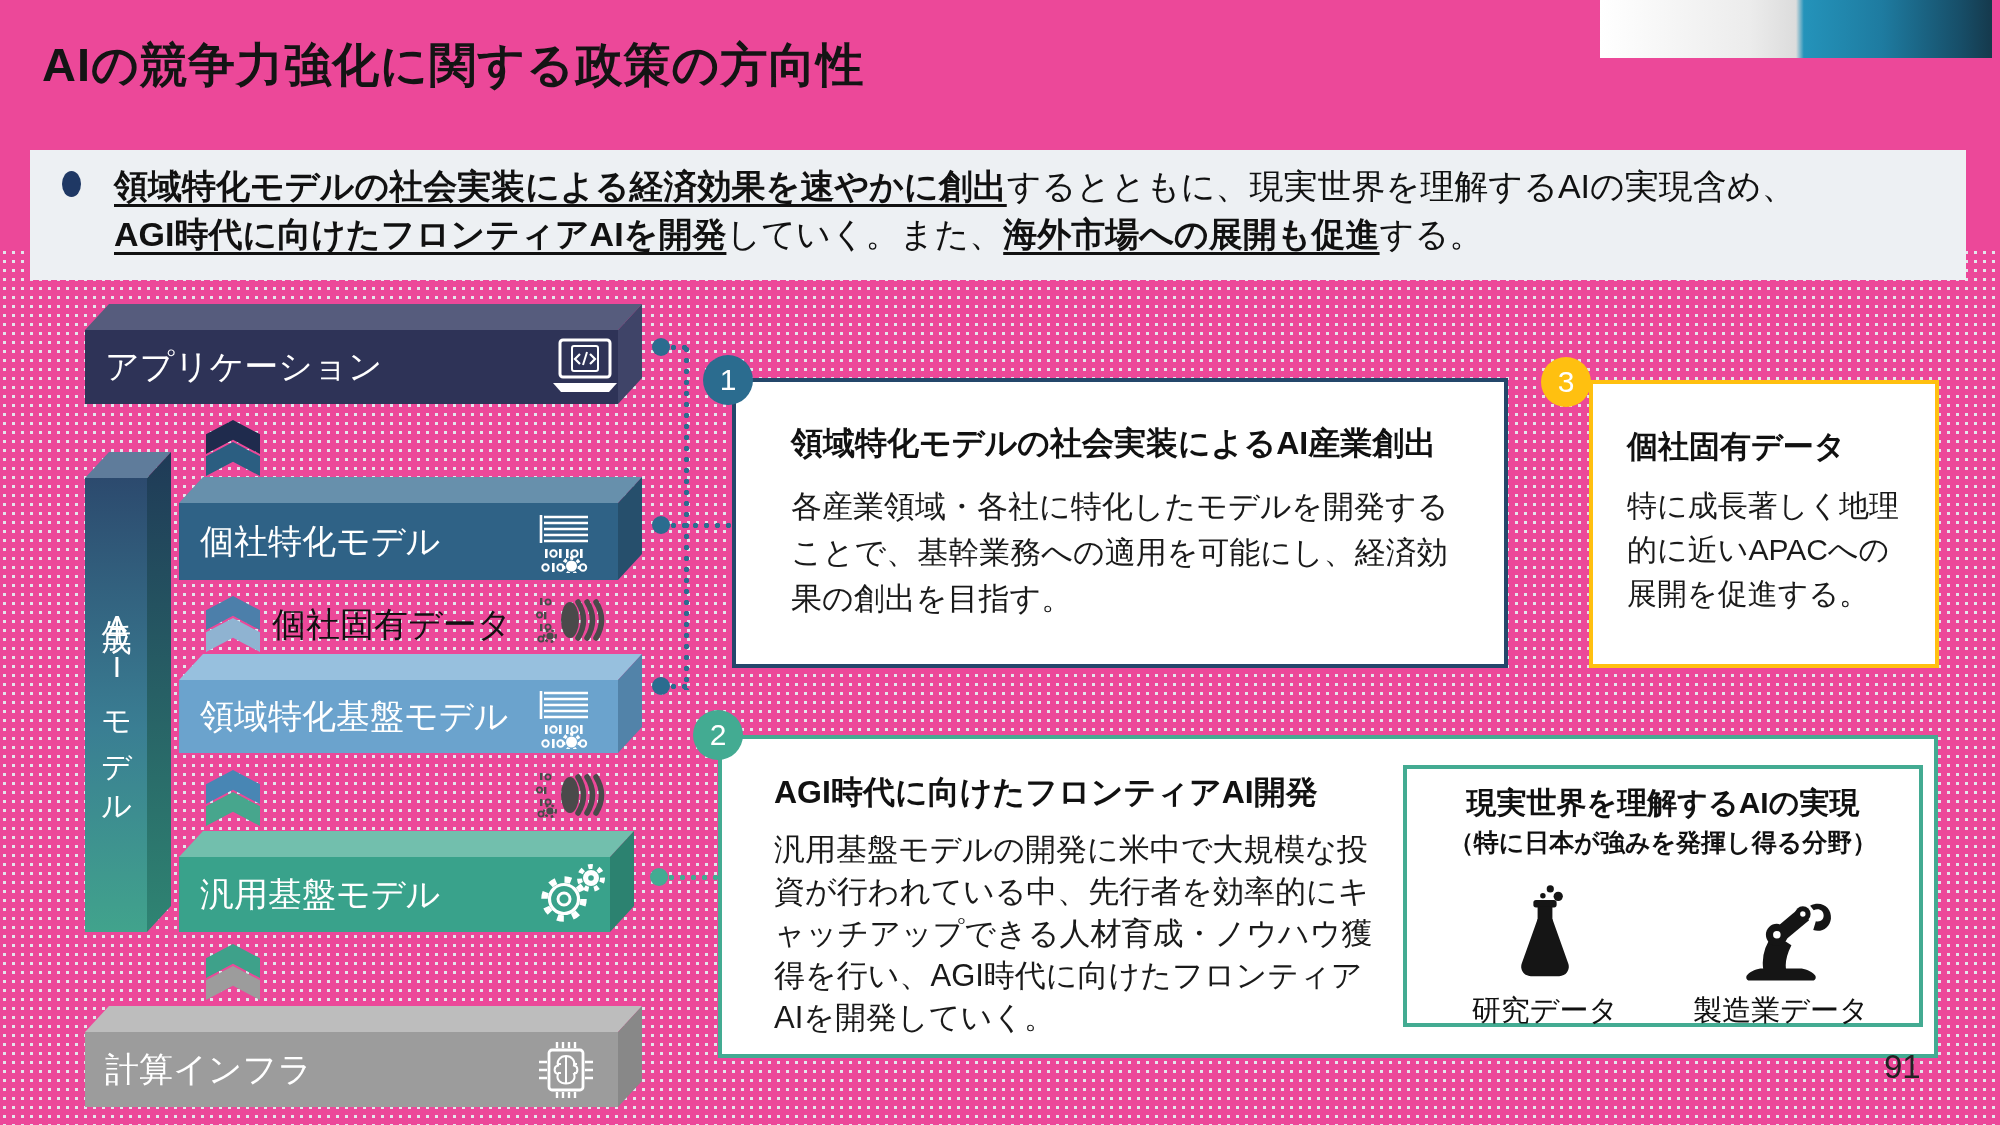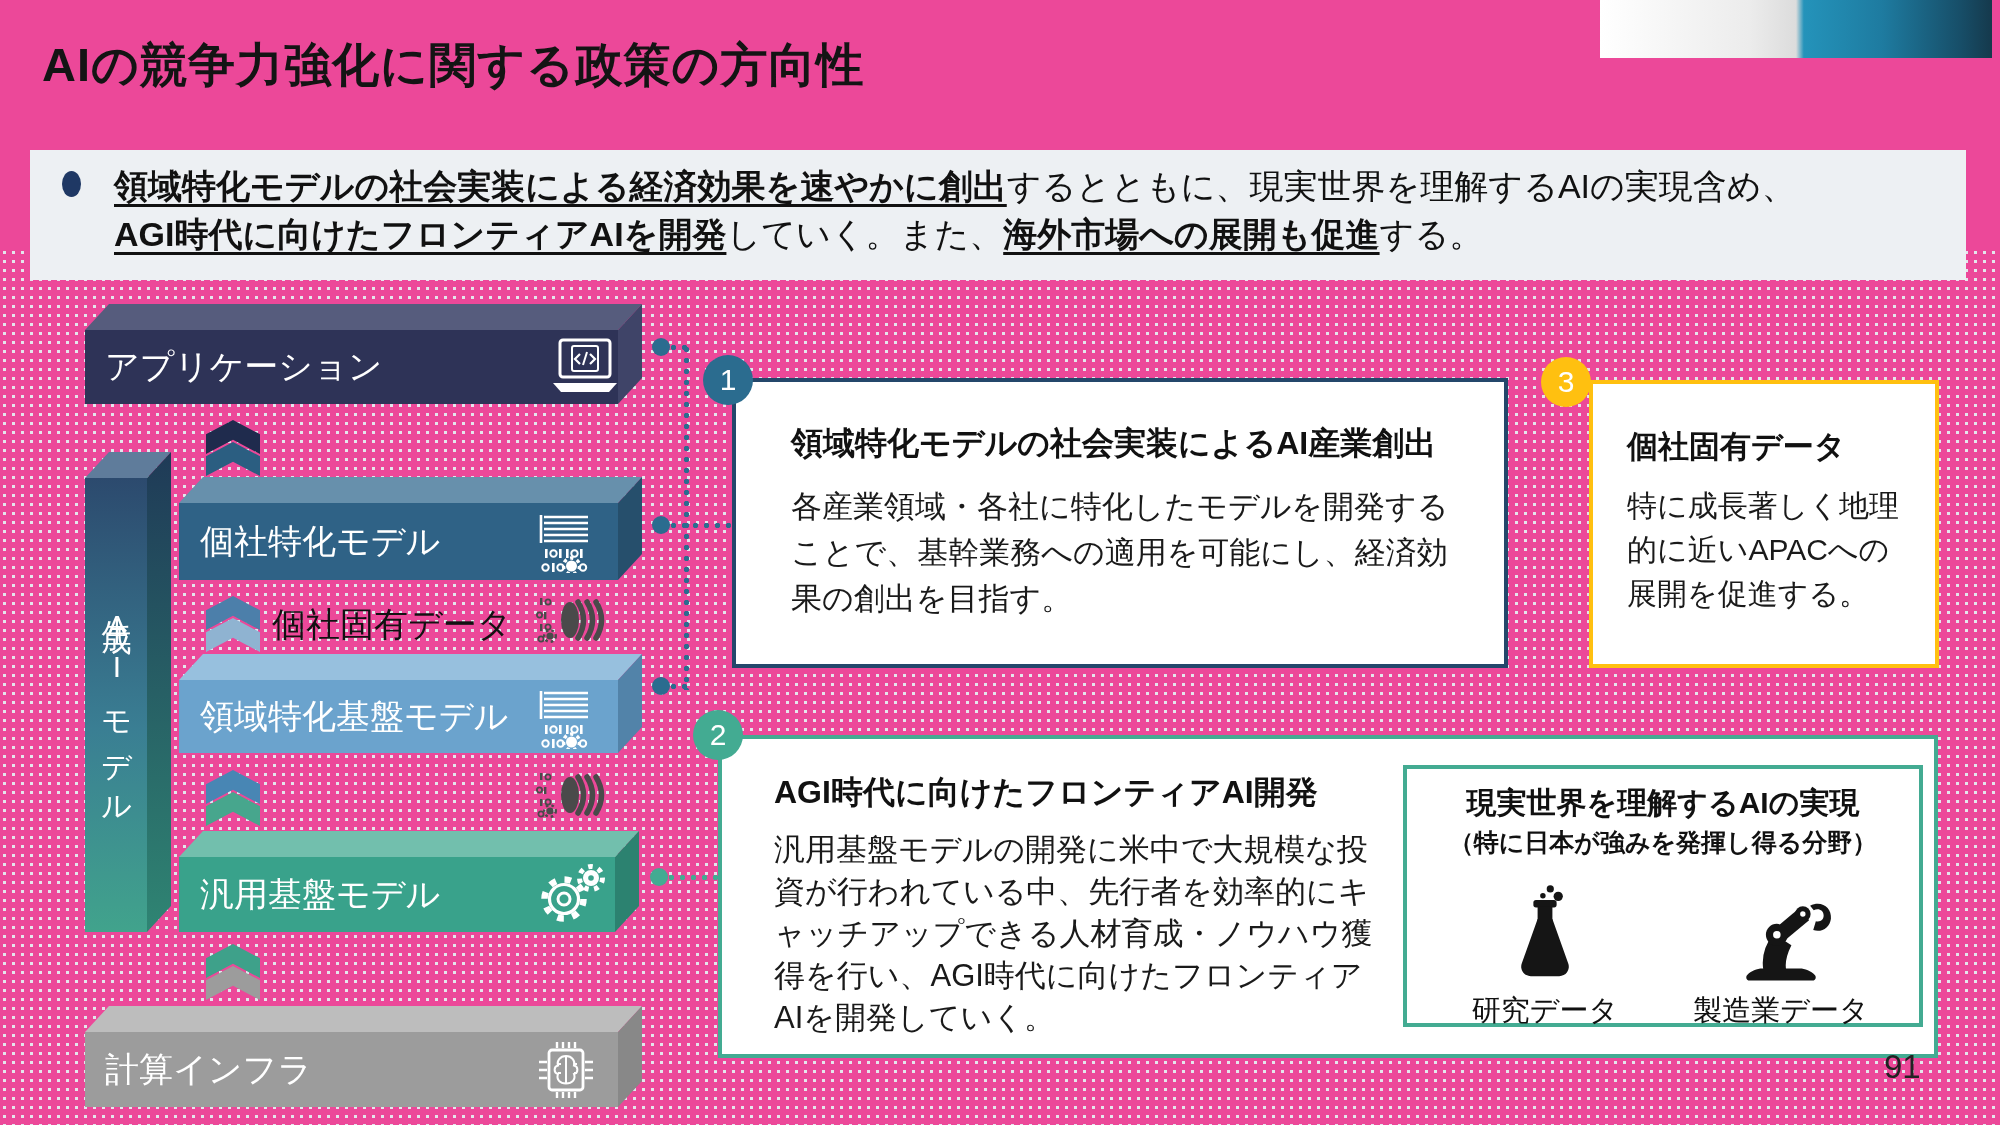--- a/index.html
+++ b/index.html
@@ -30,21 +30,21 @@
   .box3d::after{content:"";position:absolute;left:100%;top:-26px;width:24px;height:calc(100% + 26px);
     background:var(--side);clip-path:polygon(0 26px,100% 0,100% calc(100% - 26px),0 100%);}
   .face{position:absolute;inset:0;background:var(--front);display:flex;align-items:center;}
   .layer-label{color:#fff;font-size:34px;padding-left:21px;white-space:nowrap;}
   .layer-icon{position:absolute;display:block;}
 
   .l-app{left:85px;top:330px;width:533px;height:74px;--front:#2e3357;--top:#565c7d;--side:#3f4468;}
   .l-app .layer-label{padding-left:20px;}
   .l-kosha{left:179px;top:503px;width:439px;height:77px;--front:#2f6286;--top:#6790ac;--side:#264f6c;}
   .l-ryoiki{left:179px;top:680px;width:439px;height:73px;--front:#6ba3cd;--top:#97c0de;--side:#5283a9;}
-  .l-hanyo{left:179px;top:857px;width:436px;height:75px;--front:#39a28b;--top:#72bfad;--side:#2c8270;}
+  .l-hanyo{left:179px;top:857px;width:391px;height:75px;padding-left:40px;--front:#39a28b;--top:#72bfad;--side:#2c8270;}
   .l-keisan{left:85px;top:1032px;width:533px;height:75px;--front:#9c9c9c;--top:#bdbdbd;--side:#888888;}
   .l-keisan .layer-label{padding-left:20px;}
 
   
   .genai{left:85px;top:478px;width:62px;height:454px;
     --front:linear-gradient(180deg,#2c4a6e 0%,#3a7e93 55%,#41a38c 100%);
     --top:#5f7c9b;--side:linear-gradient(180deg,#1f3a57 0%,#2f8573 100%);}
   .genai .face{background:var(--front);justify-content:center;}
   .genai-label{writing-mode:vertical-rl;text-orientation:upright;color:#fff;font-size:30px;letter-spacing:8px;}
 

